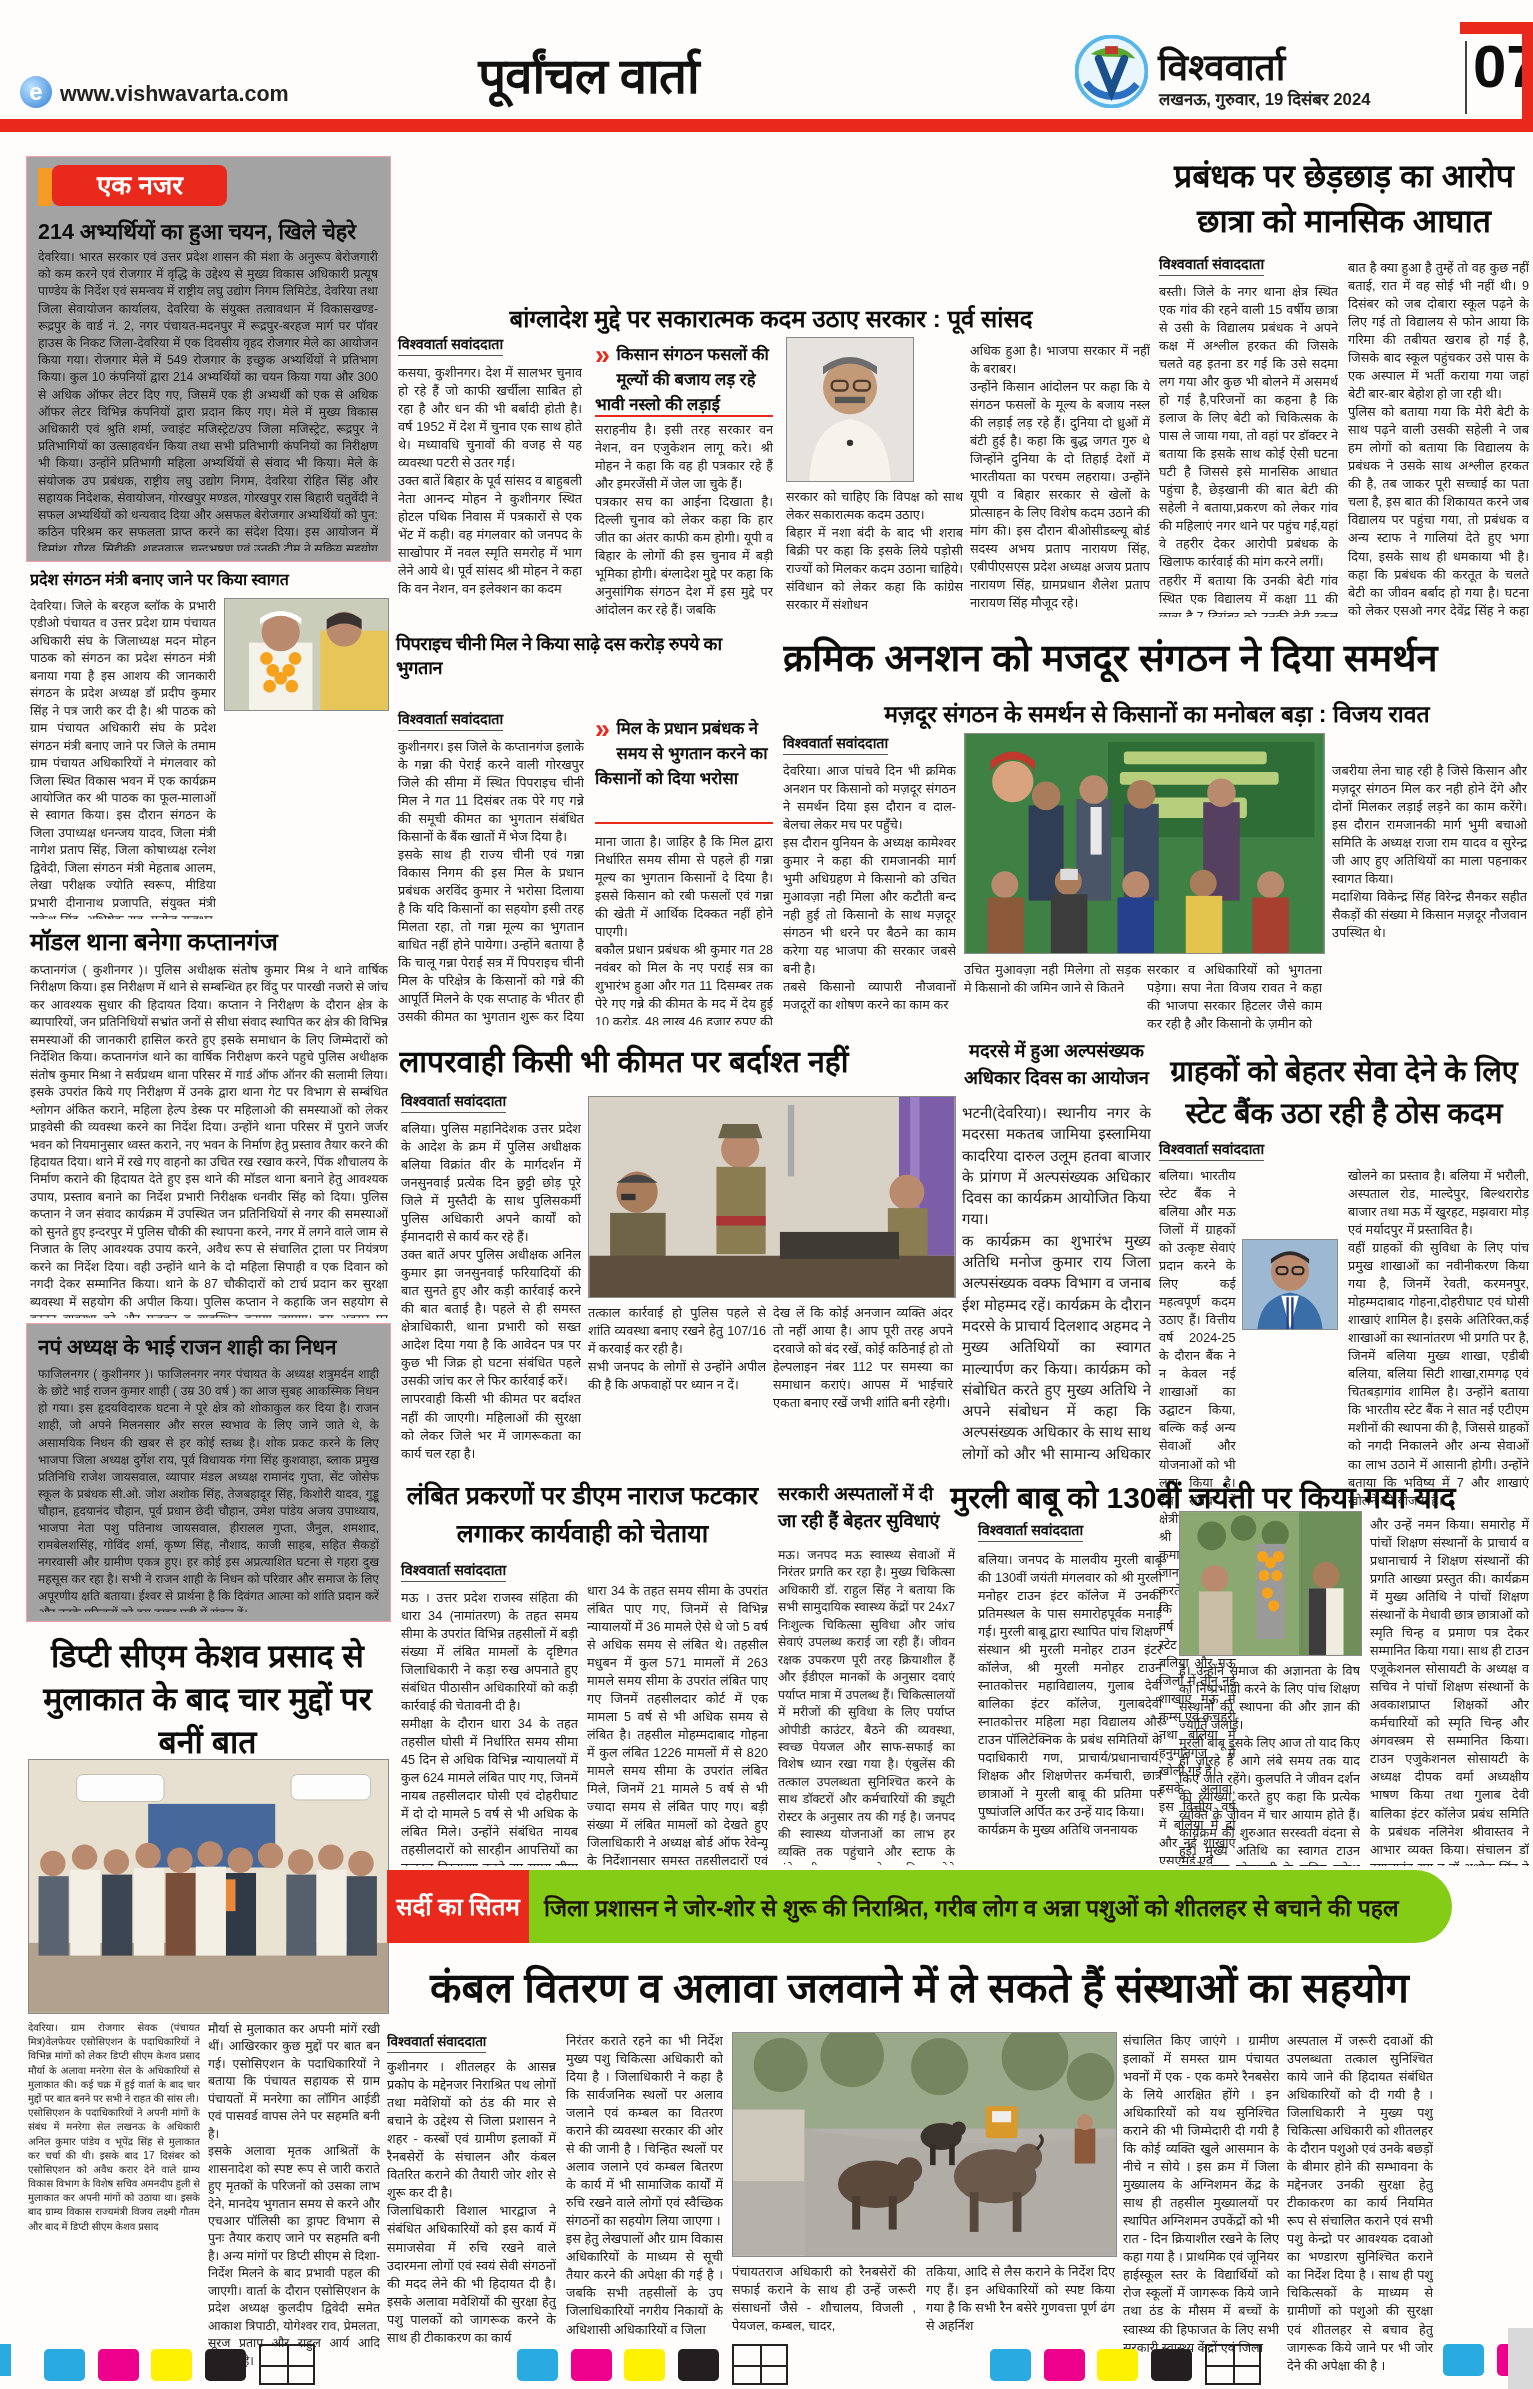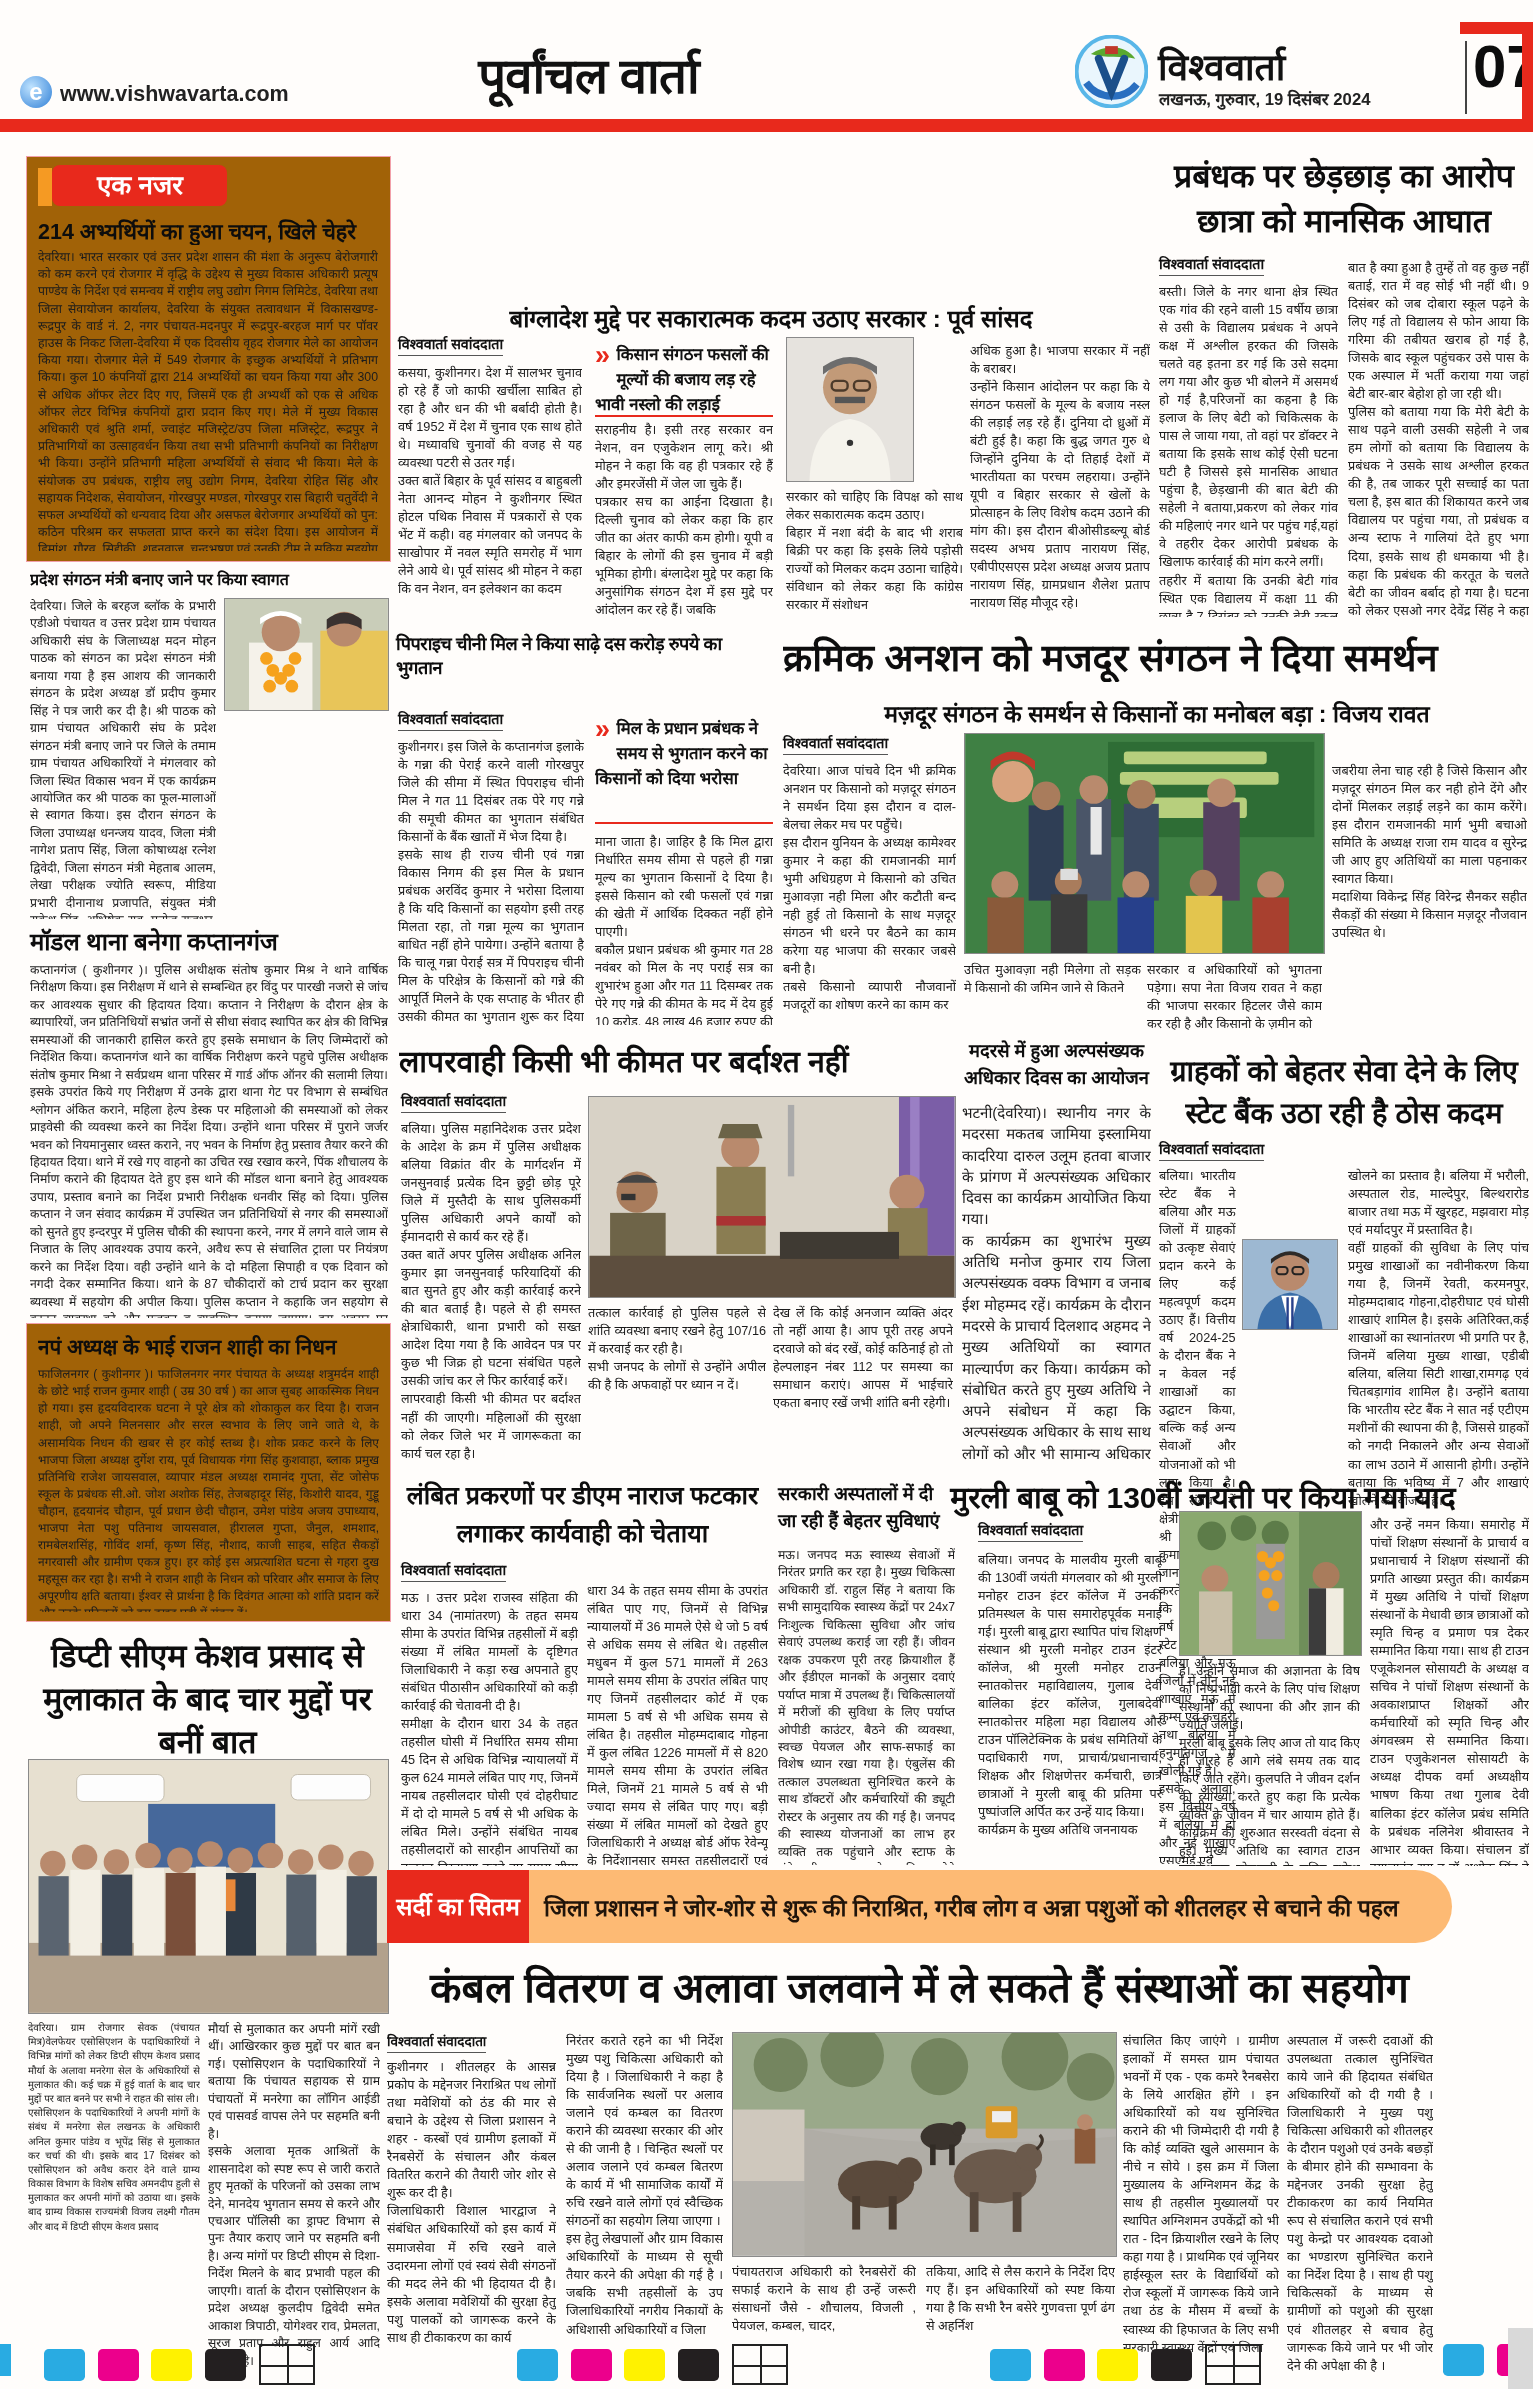--- a/index.html
+++ b/index.html
@@ -4,21 +4,21 @@
 <style>
   html,body{margin:0;padding:0;background:#f3f3f3;font-family:"Liberation Sans","DejaVu Sans",sans-serif;}
   #paper{position:relative;width:1533px;height:2389px;background:#fffdfb;margin:0 auto;overflow:hidden;color:#111;}
   .abs{position:absolute;}
   .j{text-align:justify;}
   .pre{white-space:pre-line;}
   .ctr{text-align:center;}
   .body{font-size:12.7px;line-height:1.42;color:#1c1c1c;overflow:hidden;}
   .byline{font-weight:bold;font-size:14.3px;color:#111;border-bottom:1.6px solid #555;padding-bottom:2.4px;display:inline-block;}
   .hl{font-weight:800;color:#0d0d0d;margin:0;}
-  .pinkbox{border:1.6px solid #f2a0aa;background:#a16207;}
+  .pinkbox{border:1.6px solid #f2a0aa;background:#a3a3a3;}
   .photo{border:0.8px solid #8a8a8a;overflow:hidden;background:#ddd;}
   .pq-mark{color:#e8291c;font-weight:900;font-size:27px;float:left;margin-right:6.4px;line-height:1;}
   .pq{font-size:16.7px;font-weight:700;line-height:1.5;color:#111;}
   .redrule{border-bottom:2.4px solid #e8291c;}
   .reg{display:flex;gap:12.7px;align-items:center;}
   .reg .sq{width:41px;height:32px;border-radius:4.8px;}
   .gridicon{width:52px;height:37px;border:2.4px solid #222;position:relative;}
   .gridicon:before{content:"";position:absolute;left:50%;top:0;bottom:0;border-left:2.4px solid #222;}
   .gridicon:after{content:"";position:absolute;top:50%;left:0;right:0;border-top:2.4px solid #222;}
 </style>
@@ -314,21 +314,21 @@
         <rect x="24" y="100" width="42" height="80" fill="#c9bfa8"></rect>
       <circle cx="184" cy="80" r="17" fill="#a97c5c"></circle>
         <rect x="162" y="96" width="44" height="84" fill="#f0ece0"></rect>
         <rect x="162" y="96" width="22" height="84" fill="#3c3c3c"></rect>
     </svg>
   </div>
   <div class="body j pre abs" style="left:1179px;top:1662px;width:181px;height:204px;">है। उन्होंने समाज की अज्ञानता के विष को निष्प्रभावी करने के लिए पांच शिक्षण संस्थानों की स्थापना की और ज्ञान की ज्योति जलाई।
 मुरली बाबू इसके लिए आज तो याद किए ही जारहे हैं आगे लंबे समय तक याद किए जाते रहेंगे। कुलपति ने जीवन दर्शन की व्याख्या करते हुए कहा कि प्रत्येक व्यक्ति के जीवन में चार आयाम होते हैं। कार्यक्रम की शुरुआत सरस्वती वंदना से हुई। मुख्य अतिथि का स्वागत टाउन एजुकेशनल सोसायटी के सचिव राकेश कुमार ने किया। इसके बाद मुख्य अतिथि ने मुरली बाबू की प्रतिमा को माला पहनाई</div>
   <div class="body j abs" style="left:1370px;top:1516px;width:159px;height:350px;">और उन्हें नमन किया। समारोह में पांचों शिक्षण संस्थानों के प्राचार्य व प्रधानाचार्य ने शिक्षण संस्थानों की प्रगति आख्या प्रस्तुत की। कार्यक्रम में मुख्य अतिथि ने पांचों शिक्षण संस्थानों के मेधावी छात्र छात्राओं को स्मृति चिन्ह व प्रमाण पत्र देकर सम्मानित किया गया। साथ ही टाउन एजूकेशनल सोसायटी के अध्यक्ष व सचिव ने पांचों शिक्षण संस्थानों के अवकाशप्राप्त शिक्षकों और कर्मचारियों को स्मृति चिन्ह और अंगवस्त्रम से सम्मानित किया। टाउन एजुकेशनल सोसायटी के अध्यक्ष दीपक वर्मा अध्यक्षीय भाषण किया तथा गुलाब देवी बालिका इंटर कॉलेज प्रबंध समिति के प्रबंधक नलिनेश श्रीवास्तव ने आभार व्यक्त किया। संचालन डॉ दयालानंद राय व डॉ अशोक सिंह ने संयुक्त रूप से किया। कार्यक्रम में नगर दिनेश सिंह, स्वतंत्रता संग्राम सेनानी राम विचार पाण्डेय, पूर्व ब्लॉक प्रमुख अनिल सिंह, रंगकर्मी आशीष त्रिवेदी, चित्रकार डॉ इफ्तिखार खान आदि की गर्म उपस्थिति रही।</div>
 
-  <div class="abs" style="left:387px;top:1870px;width:1065px;height:73px;background:#fdba74;border-radius:0 37px 37px 0;">
+  <div class="abs" style="left:387px;top:1870px;width:1065px;height:73px;background:#84cc16;border-radius:0 37px 37px 0;">
     <div class="abs ctr" style="left:0;top:0;width:142px;height:73px;background:#e8291c;color:#fff;font-size:24px;font-weight:900;line-height:1.25;display:flex;align-items:center;justify-content:center;">सर्दी का सितम</div>
     <div class="abs" style="left:157px;top:0;width:883px;height:73px;display:flex;align-items:center;font-size:23px;font-weight:800;color:#20140a;">जिला प्रशासन ने जोर-शोर से शुरू की निराश्रित, गरीब लोग व अन्ना पशुओं को शीतलहर से बचाने की पहल</div>
   </div>
   <h1 class="hl abs ctr" style="left:387px;top:1958px;width:1065px;font-size:41px;white-space:nowrap;overflow:hidden;">कंबल वितरण व अलावा जलवाने में ले सकते हैं संस्थाओं का सहयोग</h1>
 
   <div class="abs" style="left:387px;top:2032px;width:169px;height:348px;overflow:hidden;">
     <span class="byline" style="font-size:13.5px;">विश्ववार्ता संवाददाता</span>
     <div class="body j pre" style="margin-top:4.8px;">कुशीनगर । शीतलहर के आसन्न प्रकोप के मद्देनजर निराश्रित पथ लोगों तथा मवेशियों को ठंड की मार से बचाने के उद्देश्य से जिला प्रशासन ने शहर - कस्बों एवं ग्रामीण इलाकों में रैनबसेरों के संचालन और कंबल वितरित कराने की तैयारी जोर शोर से शुरू कर दी है।
 जिलाधिकारी विशाल भारद्वाज ने संबंधित अधिकारियों को इस कार्य में समाजसेवा में रुचि रखने वाले उदारमना लोगों एवं स्वयं सेवी संगठनों की मदद लेने की भी हिदायत दी है। इसके अलावा मवेशियों की सुरक्षा हेतु पशु पालकों को जागरूक करने के साथ ही टीकाकरण का कार्य</div>
   </div>

